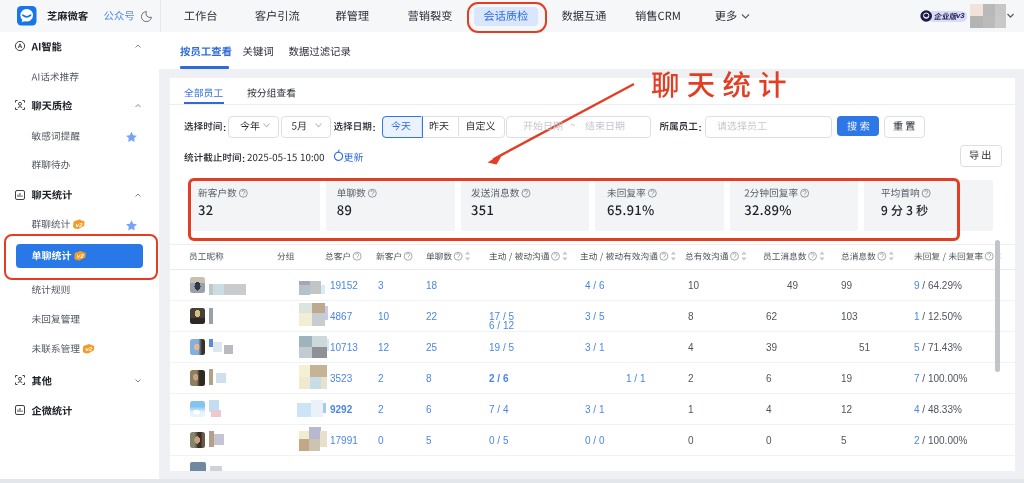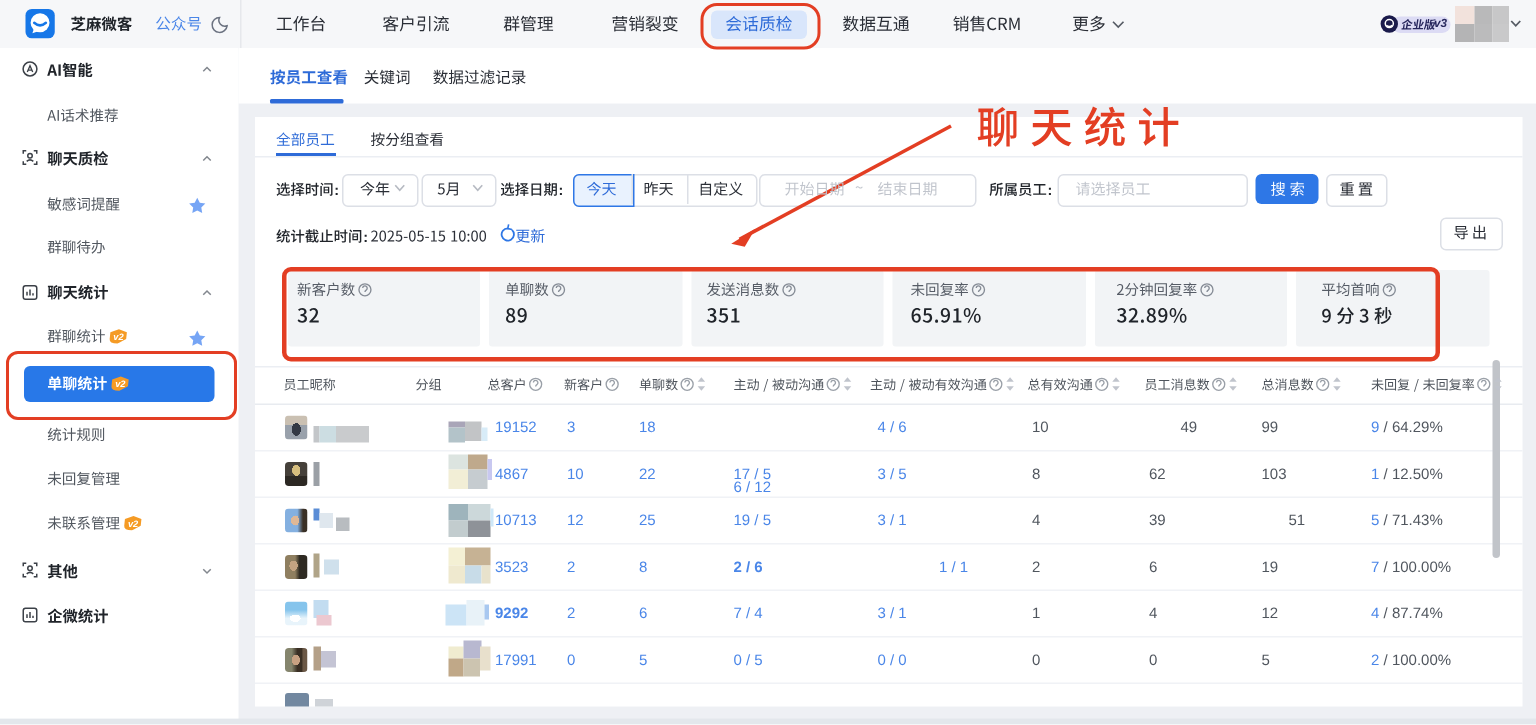--- a/index.html
+++ b/index.html
@@ -131,21 +131,21 @@
 <div style="position:absolute;left:323px;top:402.6px;width:3.4px;height:10px;background:#a8c8f0"></div>
 <div style="position:absolute;left:330px;top:404.8px;font-size:10px;color:#4a86e8;font-weight:bold;line-height:1;white-space:pre;">9292</div>
 <div style="position:absolute;left:378px;top:404.8px;font-size:10px;color:#4a86e8;font-weight:normal;line-height:1;white-space:pre;">2</div>
 <div style="position:absolute;left:426px;top:404.8px;font-size:10px;color:#4a86e8;font-weight:normal;line-height:1;white-space:pre;">6</div>
 <div style="position:absolute;left:489px;top:404.8px;font-size:10px;color:#4a86e8;font-weight:normal;line-height:1;white-space:pre;">7 / 4</div>
 <div style="position:absolute;left:585px;top:404.8px;font-size:10px;color:#4a86e8;font-weight:normal;line-height:1;white-space:pre;">3 / 1</div>
 <div style="position:absolute;left:688px;top:404.8px;font-size:10px;color:#50565e;font-weight:normal;line-height:1;white-space:pre;">1</div>
 <div style="position:absolute;left:766px;top:404.8px;font-size:10px;color:#50565e;font-weight:normal;line-height:1;white-space:pre;">4</div>
 <div style="position:absolute;left:841px;top:404.8px;font-size:10px;color:#50565e;font-weight:normal;line-height:1;white-space:pre;">12</div>
 <div style="position:absolute;left:914px;top:404.8px;font-size:10px;color:#4a86e8;font-weight:normal;line-height:1;white-space:pre;">4</div>
-<div style="position:absolute;left:919.6px;top:404.8px;font-size:10px;color:#50565e;font-weight:normal;line-height:1;white-space:pre;"> / 87.74%</div>
+<div style="position:absolute;left:919.6px;top:404.8px;font-size:10px;color:#50565e;font-weight:normal;line-height:1;white-space:pre;"> / 48.33%</div>
 <div style="position:absolute;left:170px;top:454.5px;width:845px;height:1px;background:#f0f2f6"></div>
 <div style="position:absolute;left:190px;top:431.5px;width:15px;height:16px;background:radial-gradient(ellipse 5px 6.5px at 48% 50%,#c8a182 0 55%,rgba(0,0,0,0) 56%),linear-gradient(90deg,#85856d 0 30%,#3a2f24 55% 75%,#6b5846 80%);border-radius:2.5px"></div>
 <div style="position:absolute;left:208.5px;top:431px;width:5px;height:16px;background:#b4a088"></div>
 <div style="position:absolute;left:214px;top:434px;width:10px;height:11px;background:#c4c4d4"></div>
 <div style="position:absolute;left:298.5px;top:431px;width:10px;height:8px;background:#f0ecd0"></div>
 <div style="position:absolute;left:298.5px;top:439px;width:10px;height:12px;background:#c0a888"></div>
 <div style="position:absolute;left:308.5px;top:427px;width:12px;height:12px;background:#b8b8d0"></div>
 <div style="position:absolute;left:308.5px;top:439px;width:11.5px;height:12px;background:#ccc4b0"></div>
 <div style="position:absolute;left:320px;top:431px;width:7px;height:16px;background:#e8e0cc"></div>
 <div style="position:absolute;left:330px;top:435.8px;font-size:10px;color:#4a86e8;font-weight:normal;line-height:1;white-space:pre;">17991</div>

